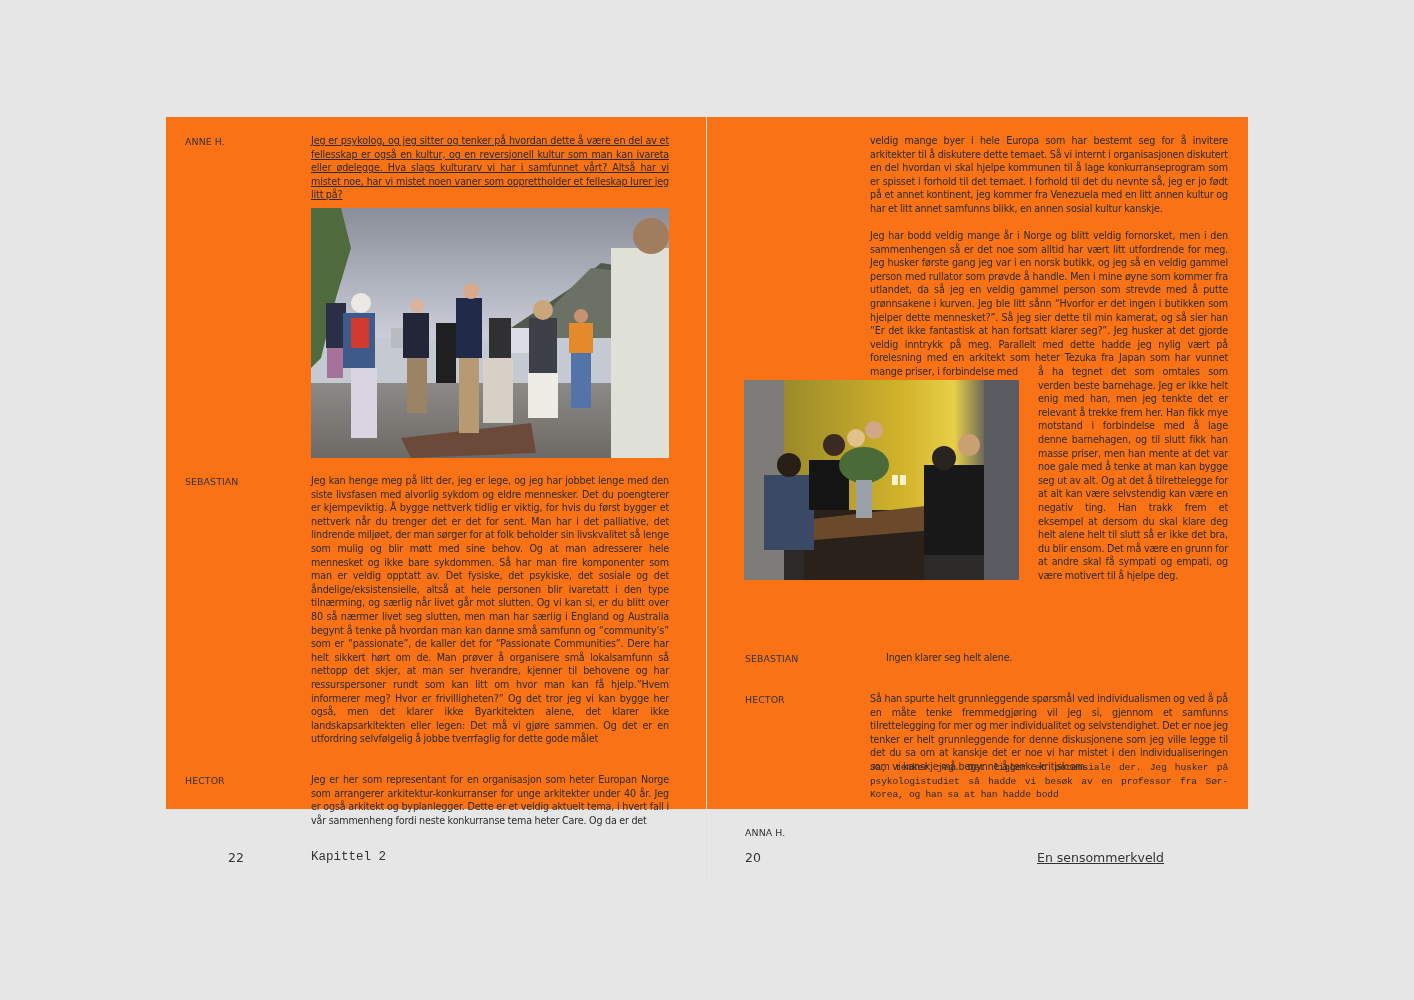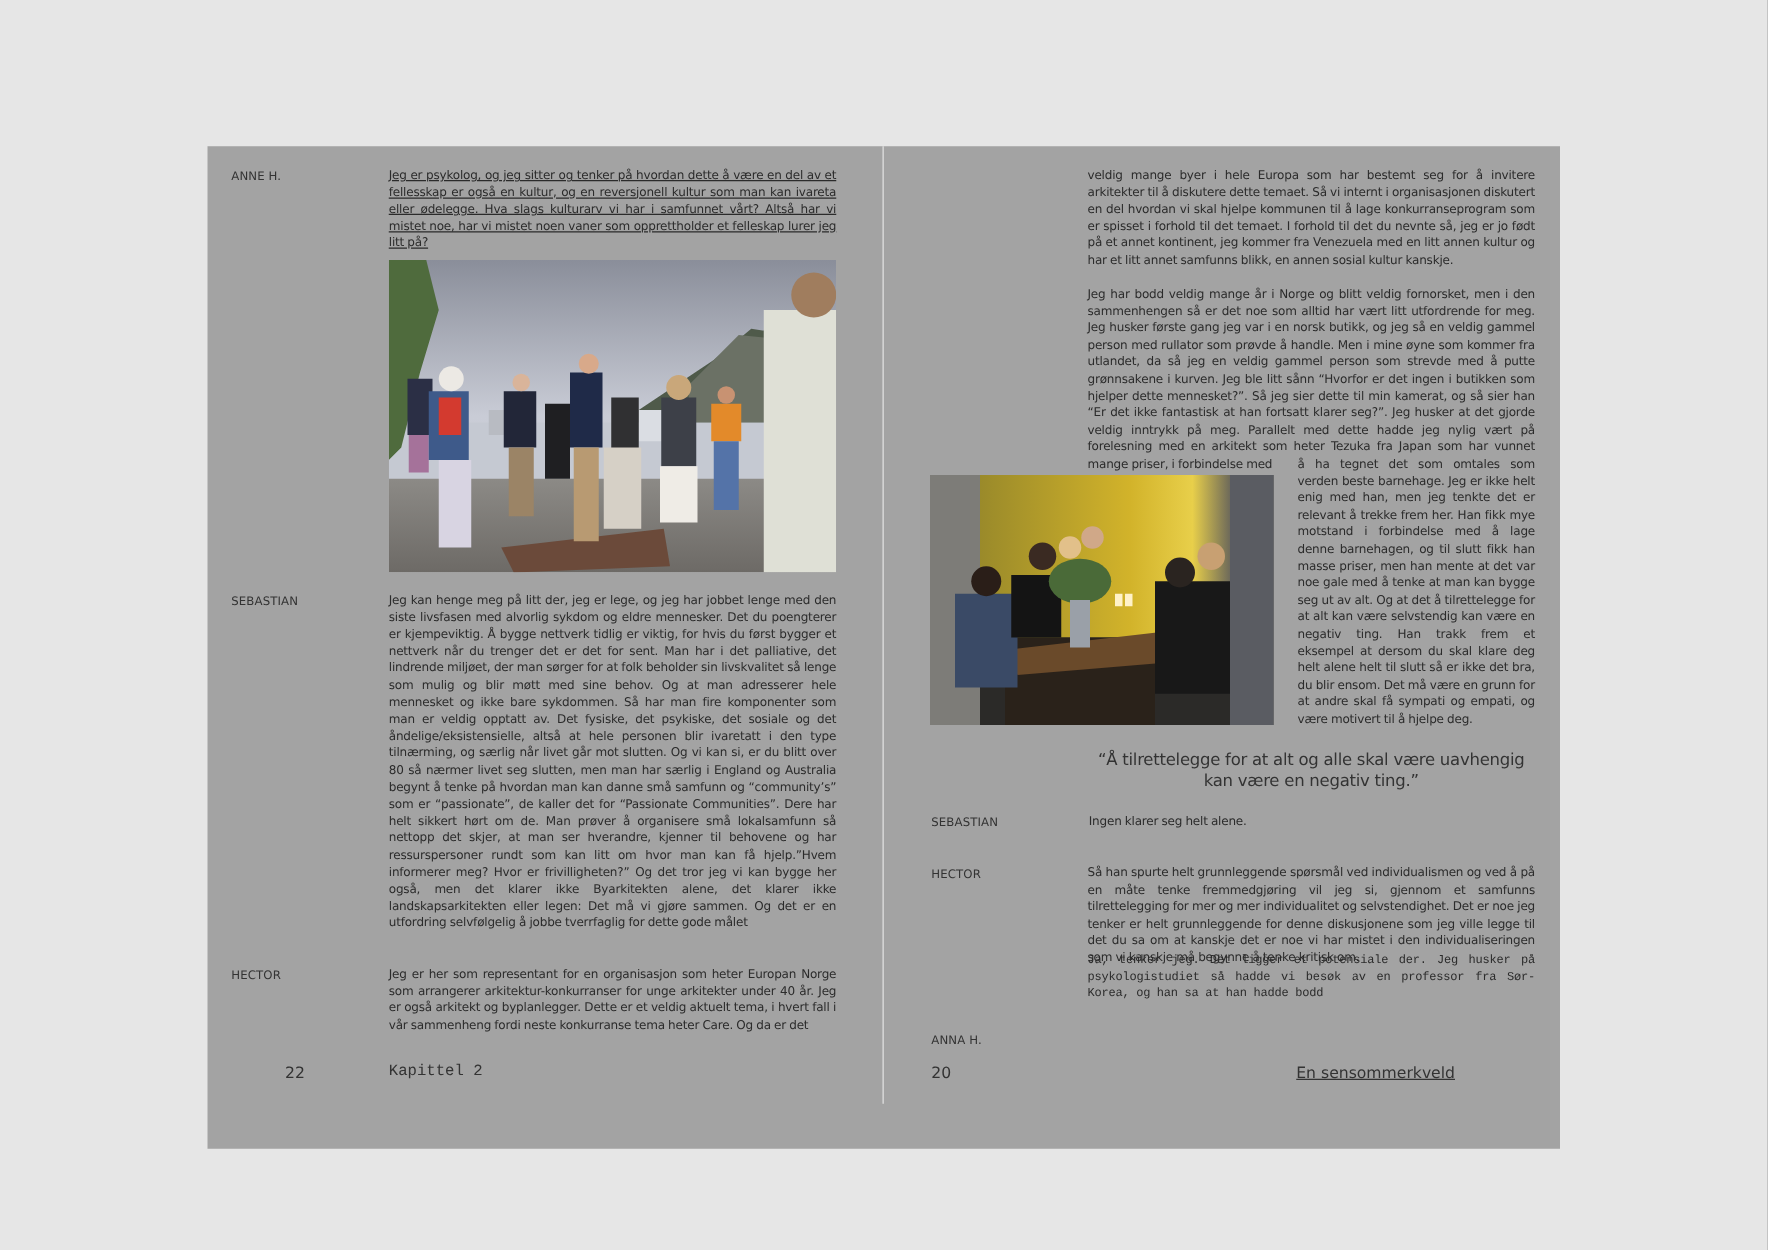--- a/index.html
+++ b/index.html
@@ -6,22 +6,22 @@
   body {
     width: 1414px; height: 1000px;
     background: #e6e6e6;
     position: relative;
     overflow: hidden;
     font-family: "DejaVu Sans", sans-serif;
     color: #2a2a2a;
   }
   .spread {
     position: absolute; left: 166px; top: 117px;
-    width: 1082px; height: 802px;
-    background: #a3a3a3;
+    width: 1082px; height: 692px;
+    background: #f97316;
   }
   .gutter {
     position: absolute; left: 540px; top: 0; width: 1px; height: 766px;
     background: #e2e2e2;
   }
   .page { position: absolute; top: 0; height: 766px; }
   .page.left { left: 0; width: 540px; }
   .page.right { left: 541px; width: 541px; }
 
   .speaker {
@@ -150,24 +150,23 @@
         <circle cx="112" cy="58" r="9" fill="#e2c08a"></circle>
         <ellipse cx="120" cy="85" rx="25" ry="18" fill="#4a6a38"></ellipse>
         <rect x="112" y="100" width="16" height="38" fill="#9aa0a8"></rect>
         <rect x="148" y="95" width="6" height="10" fill="#fff2c8"></rect>
         <rect x="156" y="95" width="6" height="10" fill="#fff2c8"></rect>
       </svg>
     </div>
 
     <div class="para" style="left:331px; top:248px; width:190px;">å ha tegnet det som omtales som verden beste barnehage. Jeg er ikke helt enig med han, men jeg tenkte det er relevant å trekke frem her. Han fikk mye motstand i forbindelse med å lage denne barnehagen, og til slutt fikk han masse priser, men han mente at det var noe gale med å tenke at man kan bygge seg ut av alt. Og at det å tilrettelegge for at alt kan være selvstendig kan være en negativ ting. Han trakk frem et eksempel at dersom du skal klare deg helt alene helt til slutt så er ikke det bra, du blir ensom. Det må være en grunn for at andre skal få sympati og empati, og være motivert til å hjelpe deg.</div>
 
-    <div class="pull-quote" style="left:163px; top:484px; width:358px;">“Å tilrettelegge for at alt og alle skal være uavhengig kan være en negativ ting.”</div>
 
     <div class="speaker" style="left:38px; top:536px;">SEBASTIAN</div>
-    <div class="para" style="left:164px; top:534px; width:358px;">Ingen klarer seg helt alene.</div>
+    <div class="para" style="left:179px; top:534px; width:358px;">Ingen klarer seg helt alene.</div>
 
     <div class="speaker" style="left:38px; top:577px;">HECTOR</div>
     <div class="para" style="left:163px; top:575px; width:358px;">Så han spurte helt grunnleggende spørsmål ved individualismen og ved å på en måte tenke fremmedgjøring vil jeg si, gjennom et samfunns tilrettelegging for mer og mer individualitet og selvstendighet. Det er noe jeg tenker er helt grunnleggende for denne diskusjonene som jeg ville legge til det du sa om at kanskje det er noe vi har mistet i den individualiseringen som vi kanskje må begynne å tenke kritisk om.</div>
 
     <div class="speaker" style="left:38px; top:710px;">ANNA H.</div>
     <div class="para" style="left:163px; top:644px; width:358px;font-family:Liberation Mono, monospace;">Ja, tenker jeg. Det ligger et potensiale der. Jeg husker på psykologistudiet så hadde vi besøk av en professor fra Sør-Korea, og han sa at han hadde bodd</div>
 
     <div class="folio" style="left:38px; top:733px;">20</div>
     <div class="folio" style="left:330px; top:733px;text-decoration:underline;">En sensommerkveld</div>
   </div>

